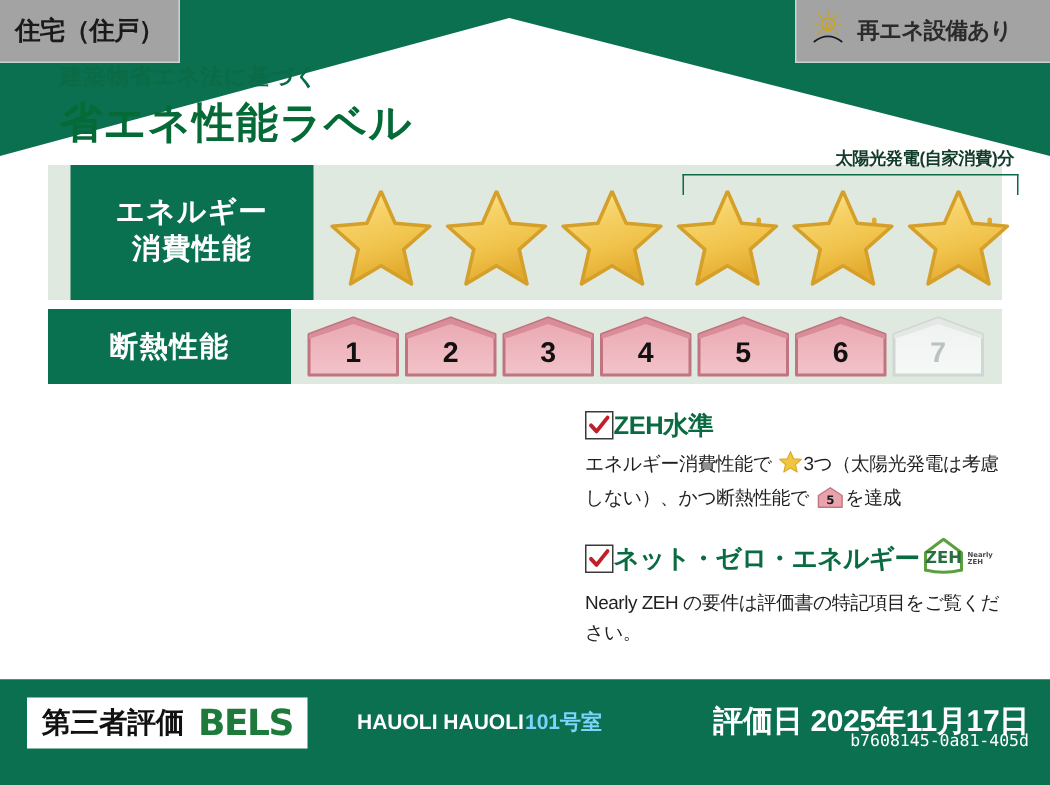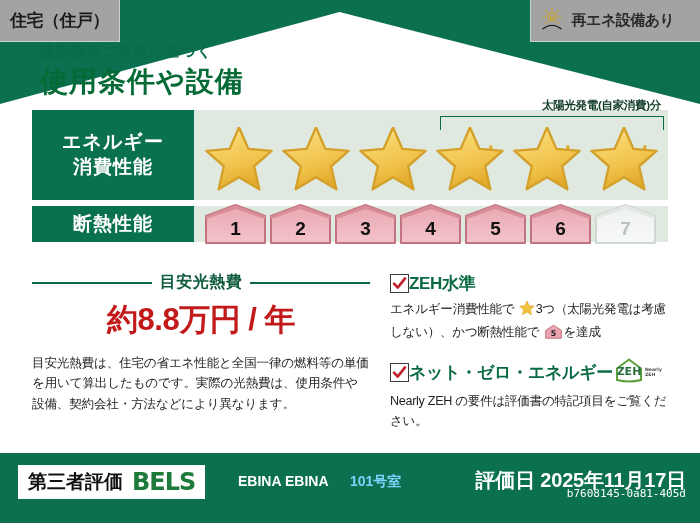--- a/index.html
+++ b/index.html
@@ -95,38 +95,39 @@
   
   .perf-row {
     position: absolute;
     left: 14px;
     width: 636px;
     background: #dfe9df;
     display: flex;
     align-items: stretch;
   }
   #row-energy { top: 6px; height: 90px; }
-  #row-insulation { top: 102px; height: 36px; }
+  #row-insulation { top: 102px; height: 50px; }
 
   .perf-label {
     background: #0a7150;
     color: #ffffff;
     display: flex;
     flex-direction: column;
     align-items: center;
     justify-content: center;
     font-weight: bold;
     letter-spacing: 1px;
     box-sizing: border-box;
     flex: 0 0 auto;
   }
   #label-energy {
     width: 162px;
     font-size: 19px;
     line-height: 1.3;
+    margin-left: 15px;
   }
   #label-insulation {
     width: 162px;
     font-size: 19px;
   }
 
   .perf-value {
     flex: 1 1 auto;
     position: relative;
     display: flex;
@@ -363,21 +364,21 @@
           <line x1="19.3" y1="17.3" x2="17.8" y2="15.8"></line>
         </g>
         <path d="M3.5 23 Q13 15.5 22.5 23" fill="none" stroke="#1a1a1a" stroke-width="1.2"></path>
       </svg>
     </span>
     <span class="re-text">再エネ設備あり</span>
   </div>
 
   <div class="title-block">
     <div class="title-sub">建築物省エネ法に基づく</div>
-    <div class="title-main">使用条件や設備</div>
+    <div class="title-main">省エネ性能ラベル</div>
   </div>
 
   <div class="panel">
 
     <div class="perf-row" id="row-energy">
       <div class="perf-label" id="label-energy">
         <span>エネルギー</span>
         <span>消費性能</span>
       </div>
       <div class="perf-value">
@@ -593,29 +594,20 @@
                     <stop offset="100%" stop-color="#f7f9f8"></stop>
                   </linearGradient>
                 </defs>
                 <path d="M2 40 L2 13 L31.5 2 L61 13 L61 40 Z" fill="url(#hg6)" stroke="#cfd7d2" stroke-width="2" stroke-linejoin="round"></path>
                 <path d="M2 13 L31.5 2 L61 13 L61 16 L31.5 6 L2 16 Z" fill="#e3e8e5"></path>
               </svg><div class="house-num">7</div></div>
           </div>
       </div>
     </div>
 
-    <div class="cost-block">
-      <div class="cost-head">
-        <span class="rule"></span>
-        <span class="cost-title">目安光熱費</span>
-        <span class="rule"></span>
-      </div>
-      <div class="cost-amount">約8.8万円 / 年</div>
-      <div class="cost-note">目安光熱費は、住宅の省エネ性能と全国一律の燃料等の単価を用いて算出したものです。実際の光熱費は、使用条件や設備、契約会社・方法などにより異なります。</div>
-    </div>
 
     <div class="zeh-block">
 
       <div class="claim">
         <div class="claim-head">
           <span class="checkbox">
             <svg width="15" height="15" viewBox="0 0 15 15">
               <path d="M2 7.6 L5.7 11.6 L13 2.4" fill="none" stroke="#c0202a" stroke-width="2.6" stroke-linecap="round" stroke-linejoin="round"></path>
             </svg>
           </span>
@@ -659,19 +651,19 @@
       </div>
 
     </div>
   </div>
 
   <div class="footer">
     <div id="bels-box">
       <span class="bels-jp">第三者評価</span>
       <span class="bels-en">BELS</span>
     </div>
-    <div id="building-name">EBINA EBINA</div>
+    <div id="building-name">HAUOLI HAUOLI</div>
     <div id="unit-name">101号室</div>
     <div id="eval-date">評価日 2025年11月17日</div>
     <div id="eval-id">b7608145-0a81-405d</div>
   </div>
 
 </div>
 
 </body></html>

